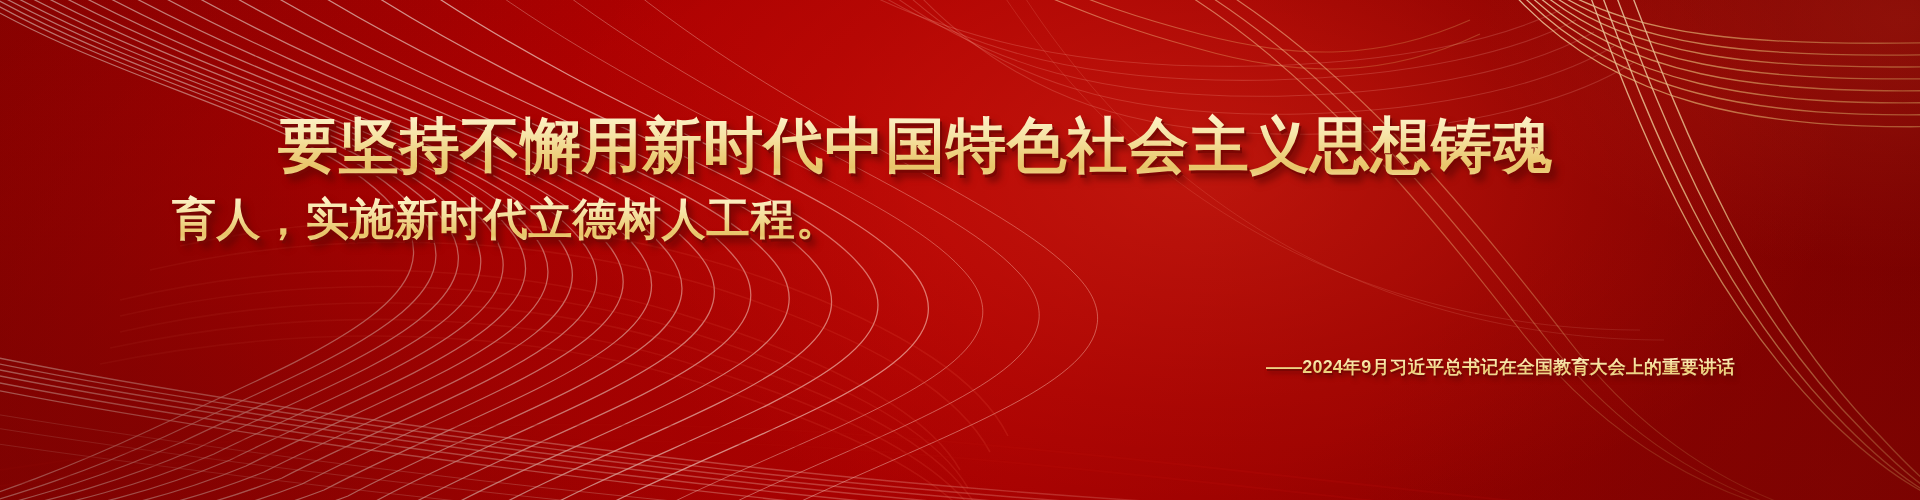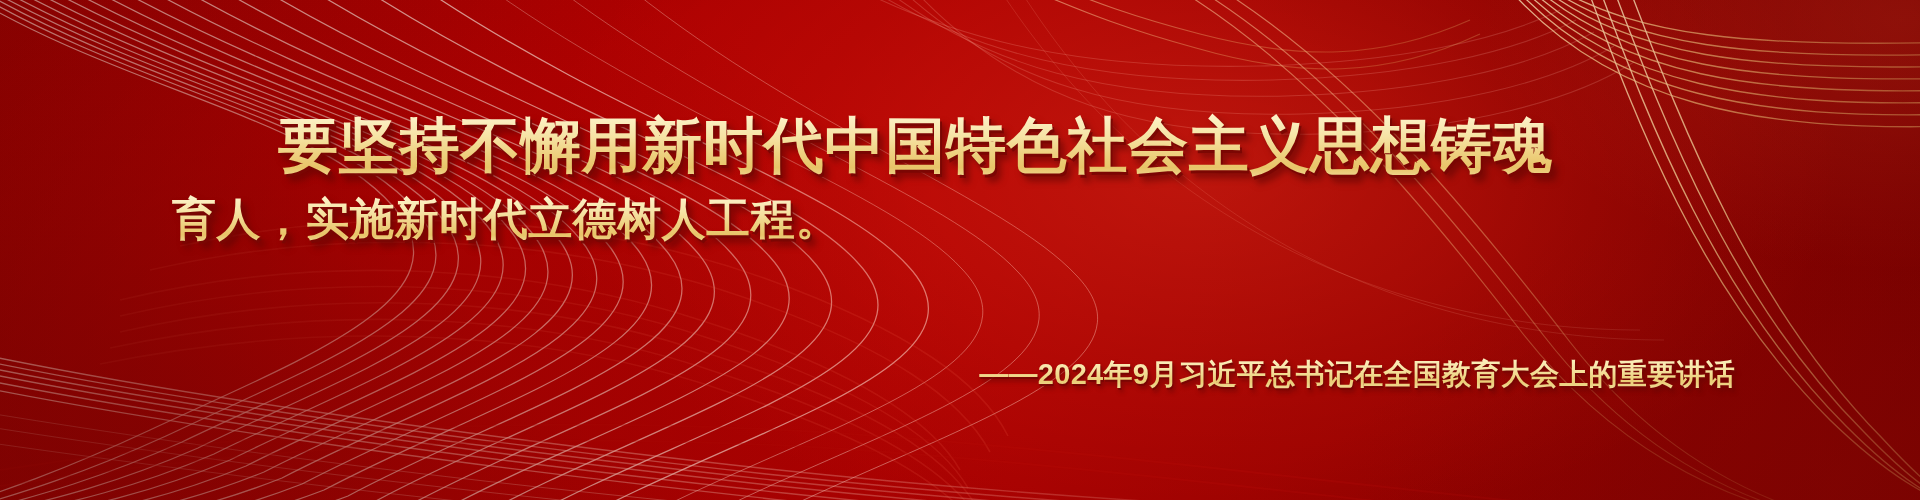--- a/index.html
+++ b/index.html
@@ -89,21 +89,21 @@
     font-size: 44px;
     left: 172px;
     top: 190px;
   }
 
   .attribution {
     position: absolute;
     right: 185px;
     top: 355px;
     white-space: nowrap;
-    font-size: 29px;
+    font-size: 18px;
     font-weight: 700;
     letter-spacing: 0.01em;
     background: linear-gradient(180deg,
         #fdf4c8 0%,
         #f7e4a4 35%,
         #eacd75 65%,
         #f5e3b0 100%);
     -webkit-background-clip: text;
     background-clip: text;
     color: transparent;

